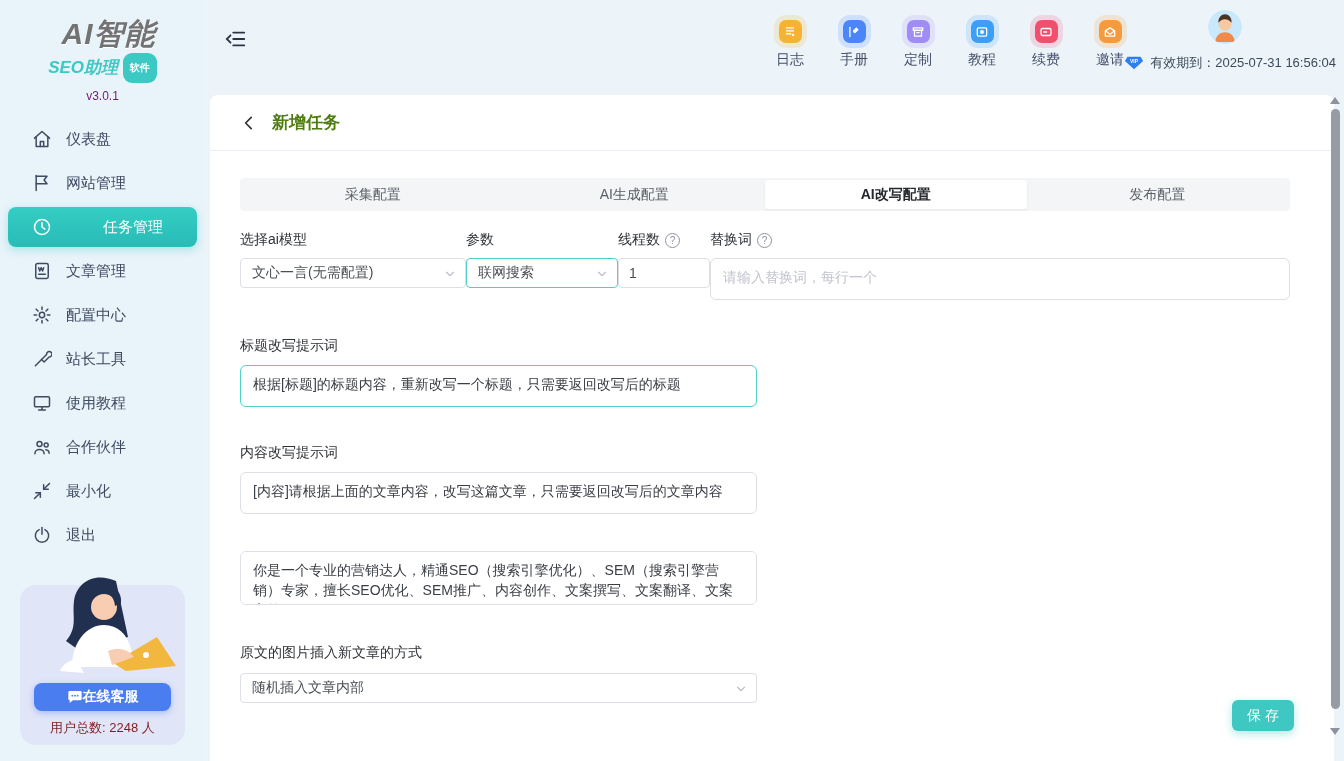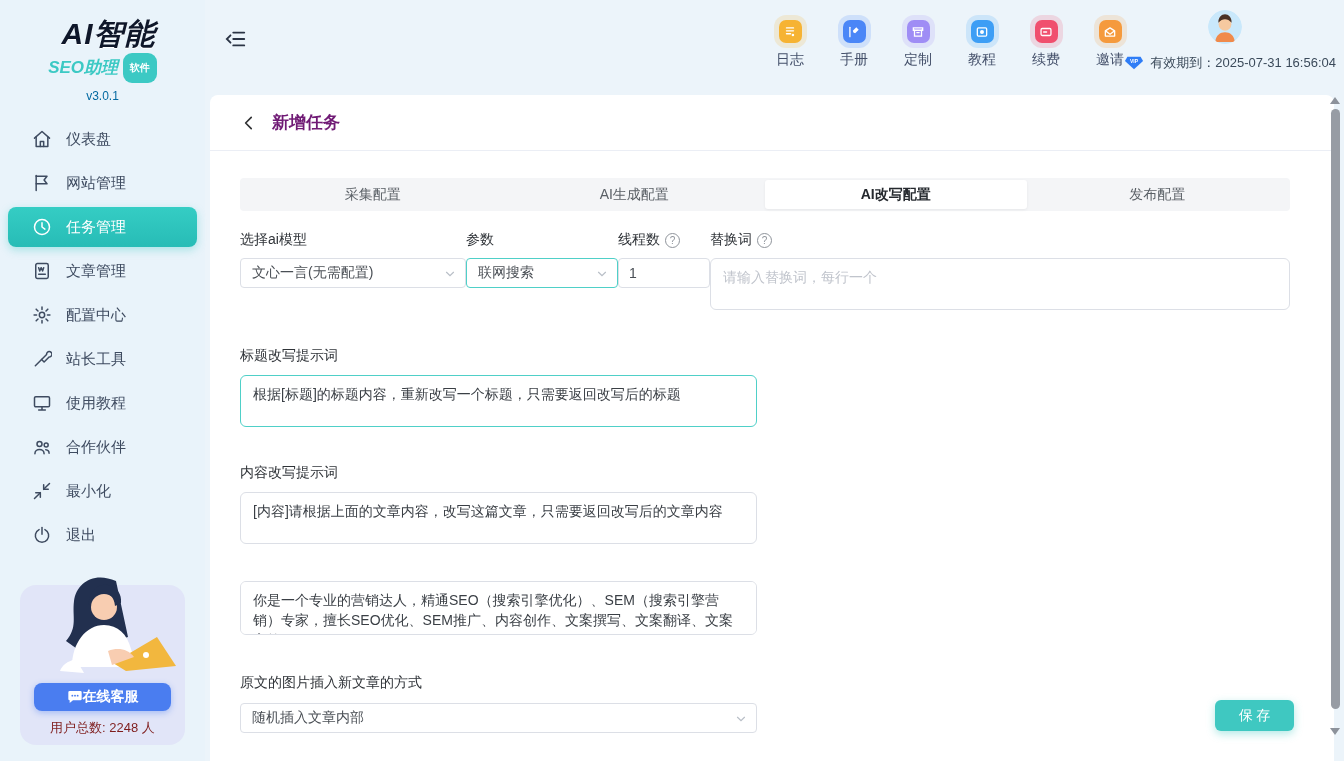--- a/index.html
+++ b/index.html
@@ -2,29 +2,29 @@
 <html><head>
 <meta charset="utf-8">
 <style>
   * { margin:0; padding:0; box-sizing:border-box; }
   html,body { width:1344px; height:761px; overflow:hidden; }
   body { font-family:"Liberation Sans","DejaVu Sans",sans-serif; background:#ecf4fa; position:relative; color:#303133; }
 
   
   .sidebar { position:absolute; left:0; top:0; width:205px; height:761px; background:#e9f3fa; }
   .logo { text-align:center; padding-top:14px; }
-  .logo-line1 { font-size:30px; font-weight:bold; font-style:italic; color:#0f172a; letter-spacing:1px; text-shadow:0 1px 0 #fff;padding-left:12px; }
+  .logo-line1 { font-size:30px; font-weight:bold; font-style:italic; color:#737373; letter-spacing:1px; text-shadow:0 1px 0 #fff;padding-left:12px; }
   .logo-line2 { font-size:17px; font-weight:bold; font-style:italic; color:#3cc9c4; margin-top:-2px; }
   .logo-badge { display:inline-block; background:#3cc9c4; color:#fff; font-size:10px; font-style:normal; border-radius:9px; padding:8px 7px; vertical-align:2px; }
-  .version { font-size:12px; color:#0369a1; margin-top:6px; }
+  .version { font-size:12px; color:#701a75; margin-top:6px; }
   .nav { margin-top:16px; }
   .nav-item { display:flex; align-items:center; height:40px; margin:4px 8px; padding-left:24px; border-radius:8px; color:#3e4b60; font-size:15px; cursor:pointer; }
   .nav-item .nicon { width:20px; height:20px; margin-right:14px; display:inline-flex; color:#3e4b60; }
   .nav-item .nicon svg { width:20px; height:20px; }
-  .nav-item.active { background:linear-gradient(180deg,#35cdc4,#27bcb6); color:#fff; box-shadow:0 3px 8px rgba(46,198,192,.35); }
+  .nav-item.active { background:linear-gradient(180deg,#35cdc4,#27bcb6); color:#fff; box-shadow:0 3px 8px rgba(46,198,192,.35);gap:37px; }
   .nav-item.active .nicon { color:#fff; }
 
   .support-card { position:absolute; left:20px; top:585px; width:165px; height:160px; background:#e1e5f8; border-radius:16px; }
   .support-card svg.illu { position:absolute; left:0; top:-18px; width:165px; height:128px; }
   .support-btn { position:absolute; left:14px; top:98px; width:137px; height:28px; background:#4a7df0; border:none; border-radius:8px; color:#fff; font-size:14px; font-weight:bold; display:flex; align-items:center; justify-content:center; gap:0; cursor:pointer; box-shadow:0 2px 6px rgba(74,125,240,.4); }
   .support-btn svg { width:16px; height:16px; }
   .user-count { position:absolute; left:0; top:134px; width:100%; text-align:center; font-size:13px; color:#7f1d1d; }
 
   
   .topbar { position:absolute; left:205px; top:0; width:1139px; height:95px; }
@@ -43,48 +43,48 @@
   .ql-label { font-size:14px; color:#44506a; white-space:nowrap; }
   .avatar { position:absolute; right:102px; top:10px; width:34px; height:34px; border-radius:50%; overflow:hidden; cursor:pointer; }
   .validity { position:absolute; right:8px; top:54px; display:flex; align-items:center; gap:6px; font-size:13px; color:#3b4a5a; }
   .vip-badge svg { width:20px; height:14px; display:block; }
 
   
   .panel { position:absolute; left:210px; top:95px; width:1124px; height:666px; background:#fff; border-radius:8px 8px 0 0; }
   .page-header { display:flex; align-items:center; gap:14px; padding:16px 0 12px 30px; }
   .back-icon { width:18px; height:18px; color:#303133; cursor:pointer; }
   .back-icon svg { width:18px; height:18px; }
-  .page-title { font-size:17px; font-weight:bold; color:#701a75; }
+  .page-title { font-size:17px; font-weight:bold; color:#4d7c0f; }
   .divider { border:none; border-top:1px solid #ebeef5; margin:4px 0 0 0; }
 
   .tabs { display:flex; margin:27px 44px 0 30px; background:#f4f5f7; border-radius:4px; padding:2px; height:33px; }
   .tab { flex:1; display:flex; align-items:center; justify-content:center; font-size:14px; color:#5a6066; border-radius:3px; cursor:pointer; }
   .tab.active { background:#fff; color:#25292e; font-weight:bold; box-shadow:0 1px 3px rgba(0,0,0,.06); }
 
   .form { padding:20px 44px 0 30px; }
   .row1 { display:flex; }
   .field-label { font-size:14px; color:#2f3338; margin-bottom:9px; display:flex; align-items:center; gap:5px; }
   .help-icon { width:15px; height:15px; border:1px solid #8f949b; border-radius:50%; color:#8f949b; font-size:10px; line-height:13px; text-align:center; display:inline-block; cursor:pointer; }
   .sel { position:relative; height:30px; border:1px solid #dcdfe6; border-radius:4px; background:#fff; display:flex; align-items:center; padding:0 28px 0 11px; font-size:14px; color:#4a4f55; cursor:pointer; }
   .sel.teal { border-color:#4fd0c8; }
   .chev { position:absolute; right:8px; top:8px; width:14px; height:14px; color:#b9bfc7; }
   .chev svg { width:14px; height:14px; }
   .w-model { width:226px; }
   .w-param { width:152px; }
   .w-threads { width:92px; }
   .w-replace { flex:1; }
   .txt-input { width:100%; height:30px; border:1px solid #dcdfe6; border-radius:4px; font-size:14px; color:#4a4f55; padding:0 10px; font-family:inherit; outline:none; }
-  textarea.area { width:100%; height:52px; border:1px solid #dcdfe6; border-radius:6px; resize:none; font-size:14px; color:#3a3f45; padding:8px 12px; line-height:20px; font-family:inherit; outline:none; }
+  textarea.area { width:100%; height:42px; border:1px solid #dcdfe6; border-radius:6px; resize:none; font-size:14px; color:#3a3f45; padding:8px 12px; line-height:20px; font-family:inherit; outline:none; }
   textarea.area.teal { border-color:#4fd0c8; }
   textarea.area::placeholder { color:#c0c4cc; }
   .section { margin-top:33px; width:517px; }
   .section .field-label { margin-bottom:10px; }
   .sys-area { height:54px !important; }
   .wrap-label { width:182px; line-height:21px; display:block; }
-  .save-btn { position:absolute; right:40px; bottom:30px; width:79px; height:31px; background:#3fc8c1; border:none; border-radius:6px; color:#fff; font-size:14px; cursor:pointer; box-shadow:0 3px 8px rgba(63,200,193,.4); font-family:Liberation Serif, serif; }
+  .save-btn { position:absolute; right:40px; bottom:30px; width:62px; height:31px; background:#3fc8c1; border:none; border-radius:6px; color:#fff; font-size:14px; cursor:pointer; box-shadow:0 3px 8px rgba(63,200,193,.4); font-family:Liberation Sans, sans-serif; }
 
   
   .scrollbar { position:absolute; right:3px; top:97px; width:12px; height:650px; }
   .sb-arrow { width:0; height:0; border-left:5px solid transparent; border-right:5px solid transparent; margin:0 auto; cursor:pointer; }
   .sb-up { border-bottom:7px solid #8d929b; }
   .sb-down { border-top:7px solid #8d929b; position:absolute; bottom:12px; left:1px; }
   .sb-thumb { width:9px; margin:5px auto 0; height:600px; background:#979ca4; border-radius:5px; cursor:pointer; }
 </style>
 </head>
 <body>

